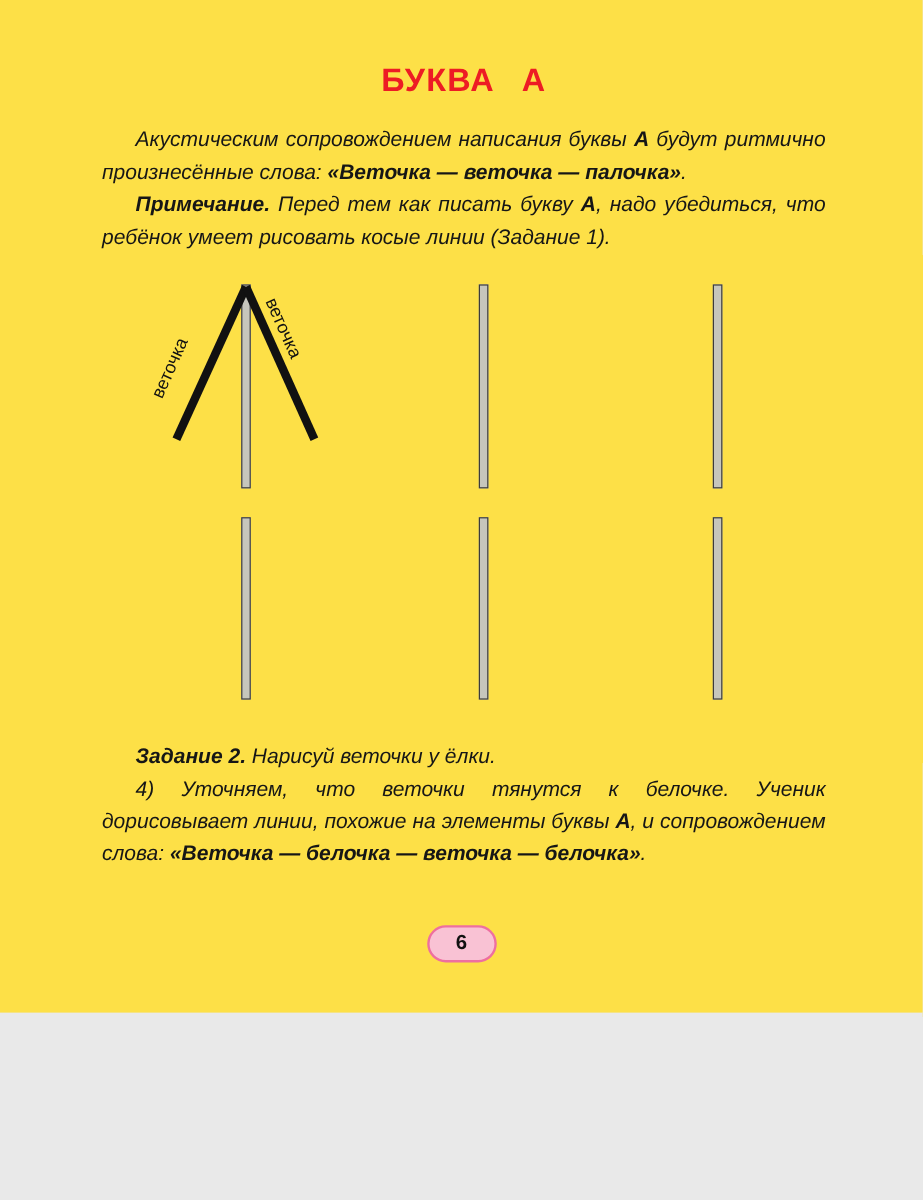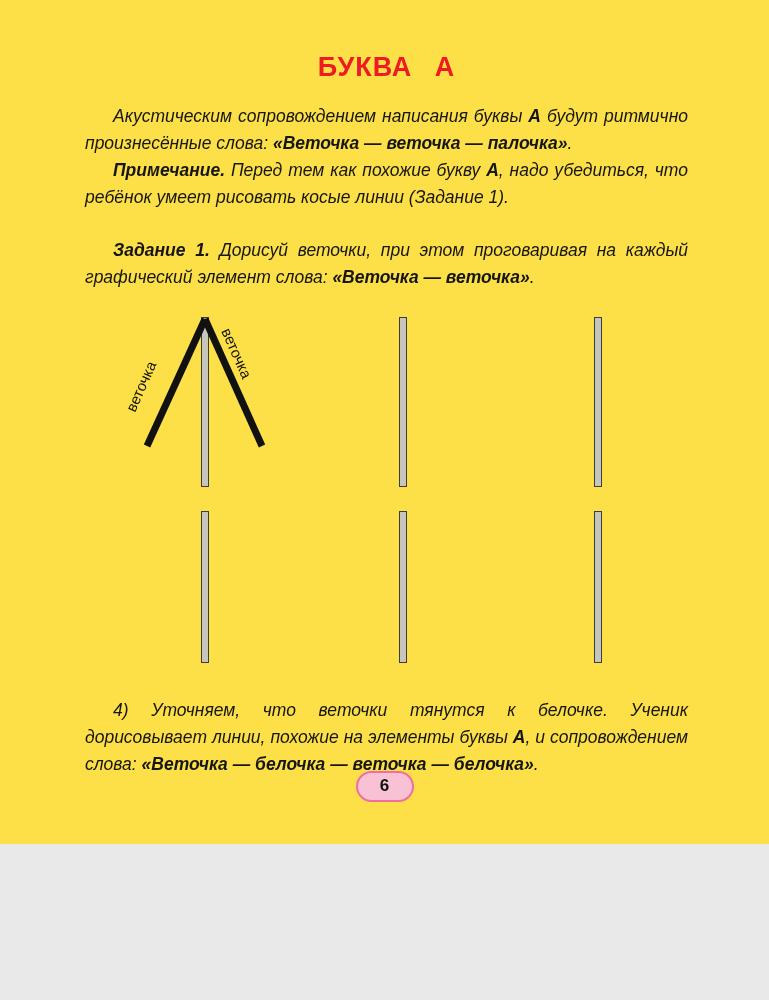--- a/index.html
+++ b/index.html
@@ -92,41 +92,41 @@
 </head>
 <body>
 
 <div class="page">
   <div class="content">
 
     <h1 class="title" style="color: rgb(237, 28, 36);">БУКВА А</h1>
 
     <div class="paras">
       <p class="para"><span>Акустическим сопровождением написания буквы </span><b>А</b><span> будут ритмично произнесённые слова: </span><b>«Веточка — веточка — палочка»</b><span>.</span></p>
-      <p class="para"><b>Примечание.</b><span> Перед тем как похожие букву </span><b>А</b><span>, надо убедиться, что ребёнок умеет рисовать косые линии (Задание 1).</span></p>
-      <p class="para task1"><b>Задание 1.</b><span> Дорисуй веточки, при этом проговаривая на каждый графический элемент слова: </span><b>«Веточка — веточка»</b><span>.</span></p>
+      <p class="para"><b>Примечание.</b><span> Перед тем как писать букву </span><b>А</b><span>, надо убедиться, что ребёнок умеет рисовать косые линии (Задание 1).</span></p>
     </div>
 
     <div class="diagram">
       <div class="stick r1 s1" style="background: rgb(198, 198, 188); border-color: rgb(60, 60, 60);"></div>
       <div class="stick r1 s2" style="background: rgb(198, 198, 188); border-color: rgb(60, 60, 60);"></div>
       <div class="stick r1 s3" style="background: rgb(198, 198, 188); border-color: rgb(60, 60, 60);"></div>
       <div class="stick r2 s1" style="background: rgb(198, 198, 188); border-color: rgb(60, 60, 60);"></div>
       <div class="stick r2 s2" style="background: rgb(198, 198, 188); border-color: rgb(60, 60, 60);"></div>
       <div class="stick r2 s3" style="background: rgb(198, 198, 188); border-color: rgb(60, 60, 60);"></div>
 
       <svg class="branches" viewBox="0 0 603 360">
         <line x1="120" y1="12" x2="62" y2="139" stroke="#111111" stroke-width="7"></line>
         <line x1="120" y1="12" x2="177" y2="139" stroke="#111111" stroke-width="7"></line>
         <text class="branch-label" transform="translate(50 106) rotate(-66)">веточка</text>
         <text class="branch-label" transform="translate(136 24) rotate(66)">веточка</text>
       </svg>
     </div>
 
     <div class="task2-block">
+      <p class="para"><b>Задание 2.</b><span> Нарисуй веточки у ёлки.</span></p>
       <p class="para"><span>4) Уточняем, что веточки тянутся к белочке. Ученик дорисовывает линии, похожие на элементы буквы </span><b>А</b><span>, и сопровождением слова: </span><b>«Веточка — белочка — веточка — белочка»</b><span>.</span></p>
     </div>
 
   </div>
 
   <div class="footer">
     <span class="page-badge" style="background: rgb(249, 194, 212); border-color: rgb(238, 111, 160);">
       <span>6</span>
     </span>
   </div>

